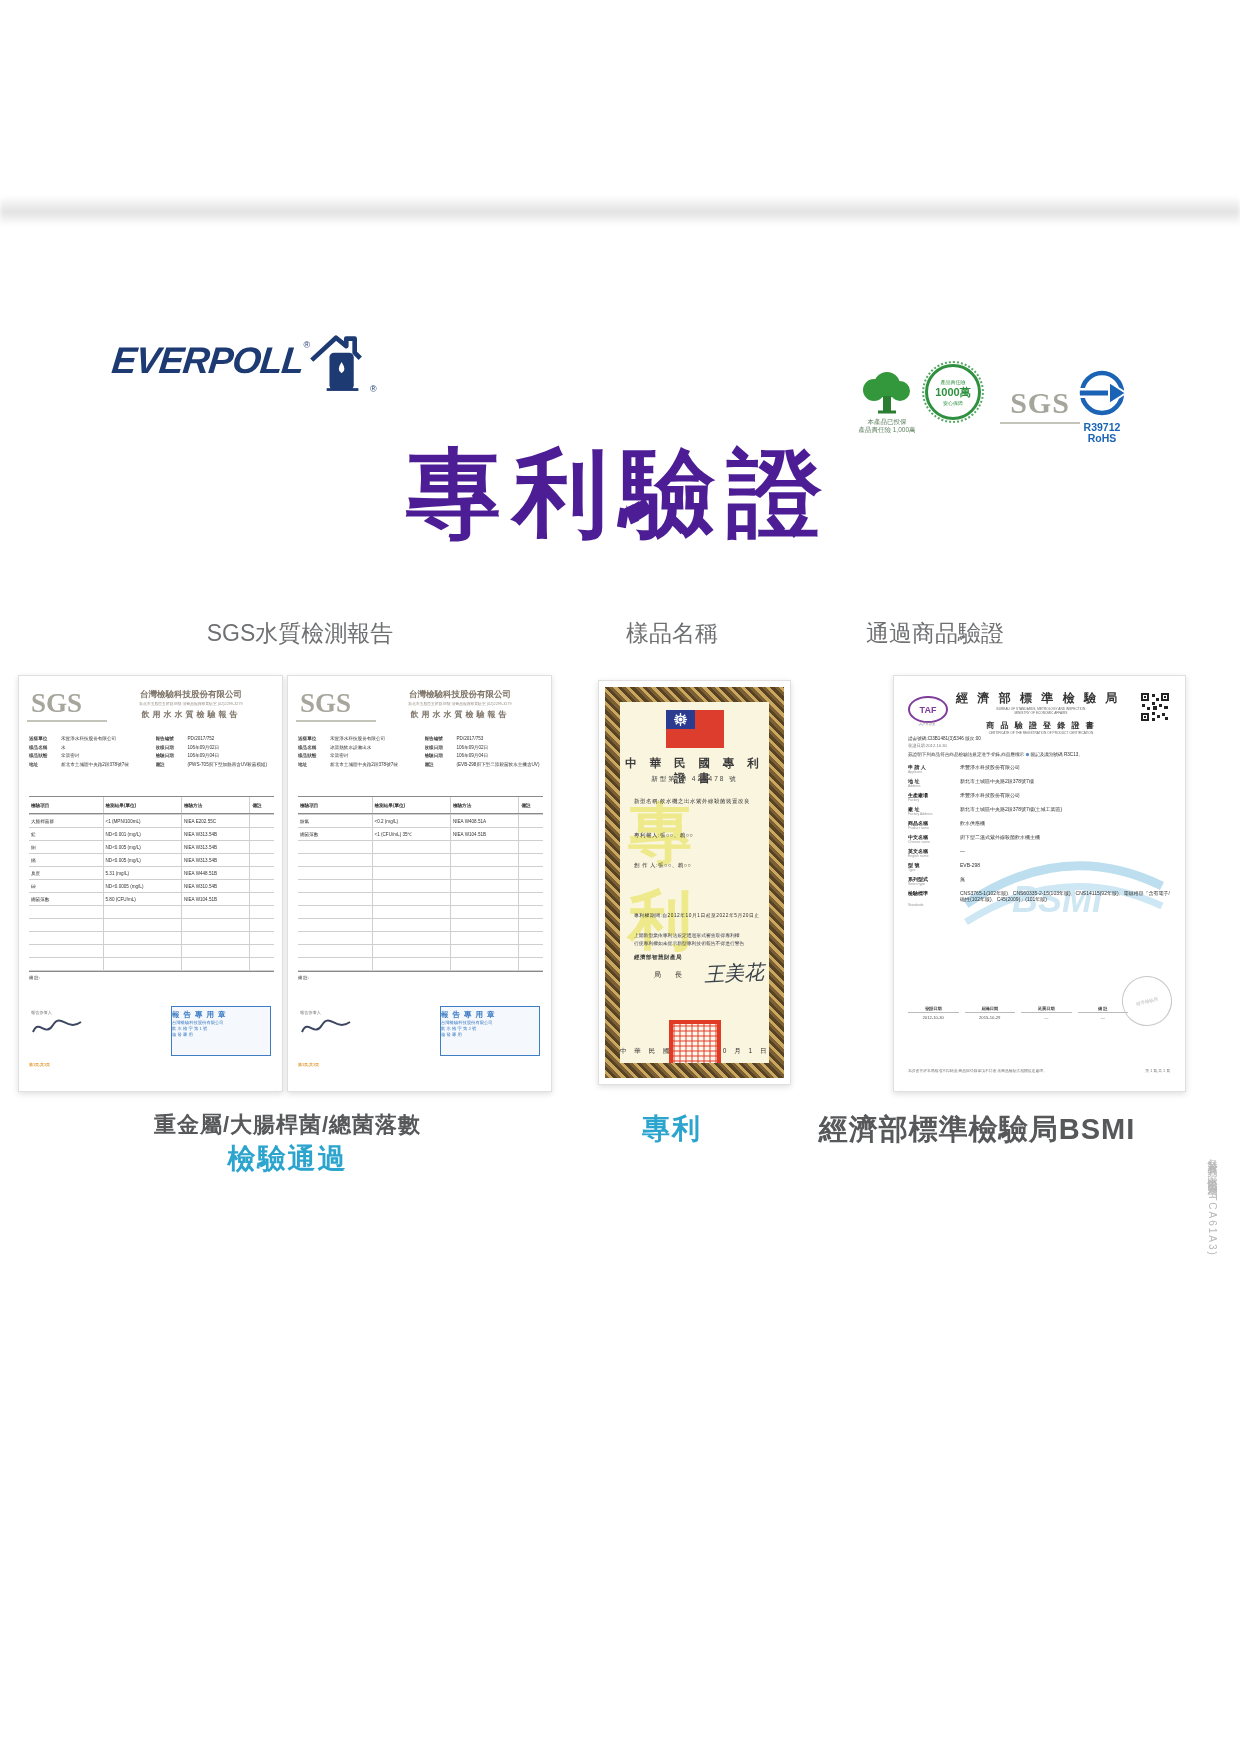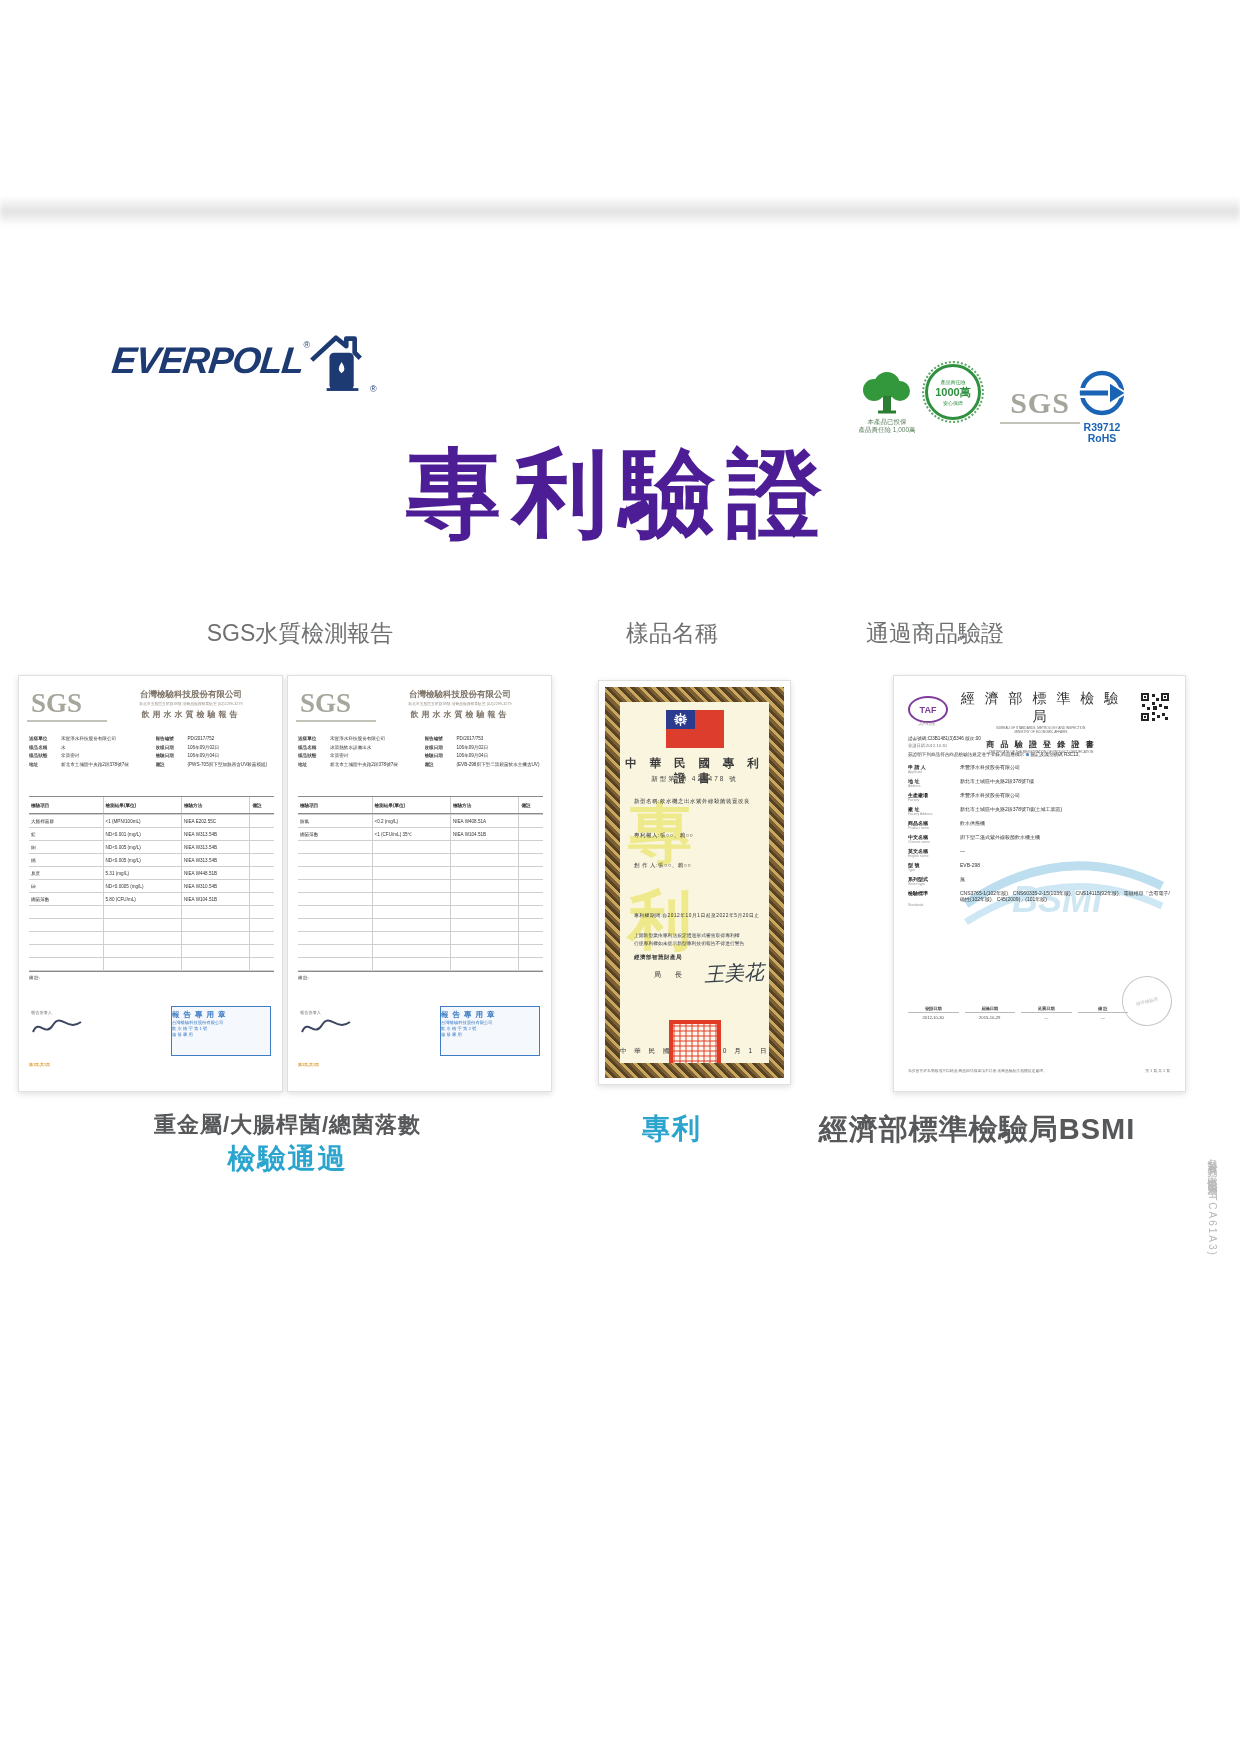--- a/index.html
+++ b/index.html
@@ -57,21 +57,21 @@
   .cert-field{font-size:5.5px;color:#333;letter-spacing:.5px;white-space:nowrap;}
   .cert-para{font-size:4.8px;line-height:7.5px;color:#445;}
   .cert-wm{font-size:64px;font-weight:900;color:rgba(230,224,70,.55);letter-spacing:10px;}
   .seal{border:4px solid #e13b26;background:
     repeating-linear-gradient(0deg,rgba(224,60,38,.5) 0 2px,transparent 2px 5px),
     repeating-linear-gradient(90deg,rgba(224,60,38,.5) 0 2px,transparent 2px 6px),#fdf8ee;box-sizing:border-box;transform:rotate(-1deg);}
   .sign-name{font-family:"DejaVu Serif",serif;font-style:italic;font-size:20px;color:#39414b;transform:rotate(-3deg);}
   
   .taf{width:36px;height:23px;border:2px solid #803c9a;border-radius:50%;color:#803c9a;font-weight:bold;font-size:9px;
     display:flex;align-items:center;justify-content:center;}
-  .bh-cn{font-size:14px;font-weight:normal;letter-spacing:3px;color:#333;text-align:center;}
+  .bh-cn{font-size:12px;font-weight:bold;letter-spacing:3px;color:#333;}
   .bh-en{font-size:3.2px;color:#666;text-align:center;line-height:4.4px;}
   .bt-cn{font-size:8px;font-weight:bold;letter-spacing:2px;color:#333;text-align:center;}
   .bfield{margin-bottom:3.2px;}
   .bfield .frow{display:flex;font-size:5px;line-height:6.4px;}
   .bfield .fl{min-width:52px;color:#222;font-weight:bold;white-space:nowrap;}
   .bfield .fv{color:#333;overflow:hidden;}
   .bfield .fe{font-size:3.4px;color:#999;line-height:4.4px;}
   .bcols{display:flex;gap:6px;}
   .bcol{flex:1;text-align:center;}
   .bcol .bl{font-size:4.2px;font-weight:bold;color:#444;border-bottom:.5px solid #bbb;padding-bottom:1px;}

